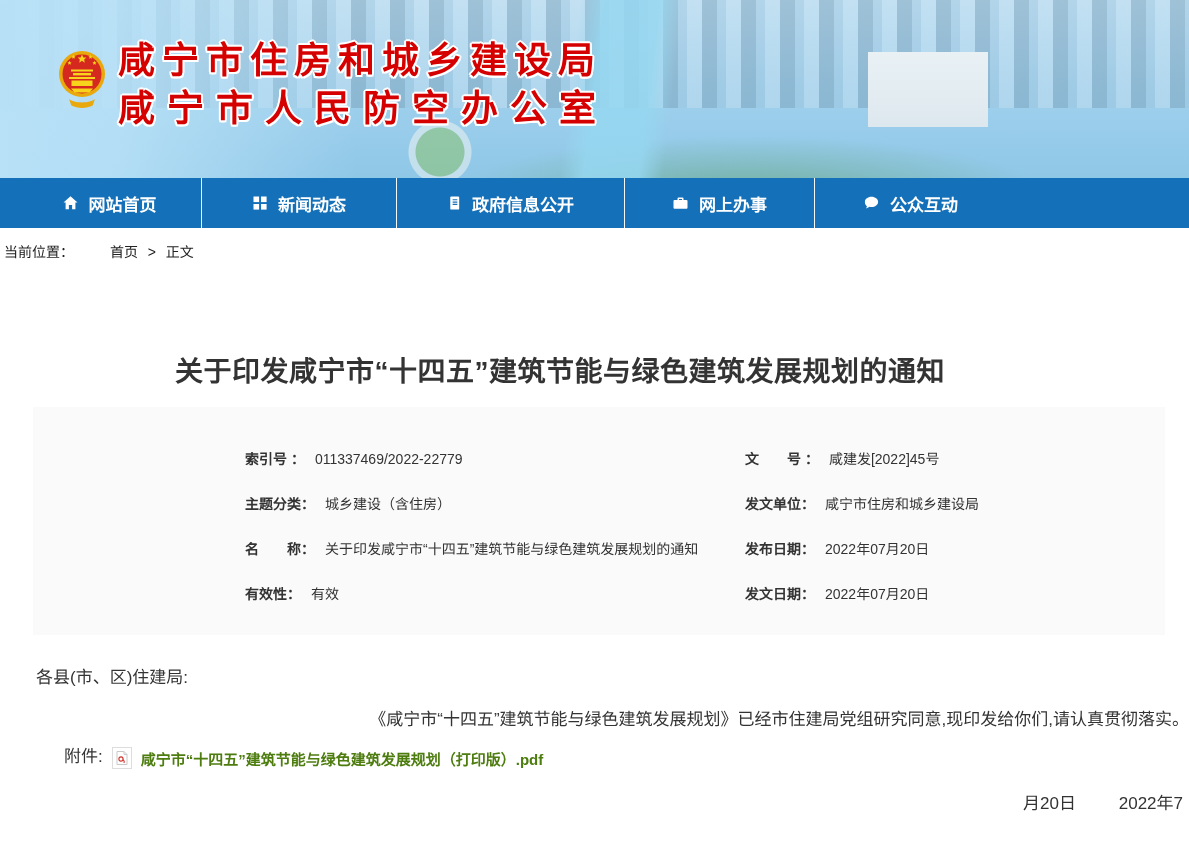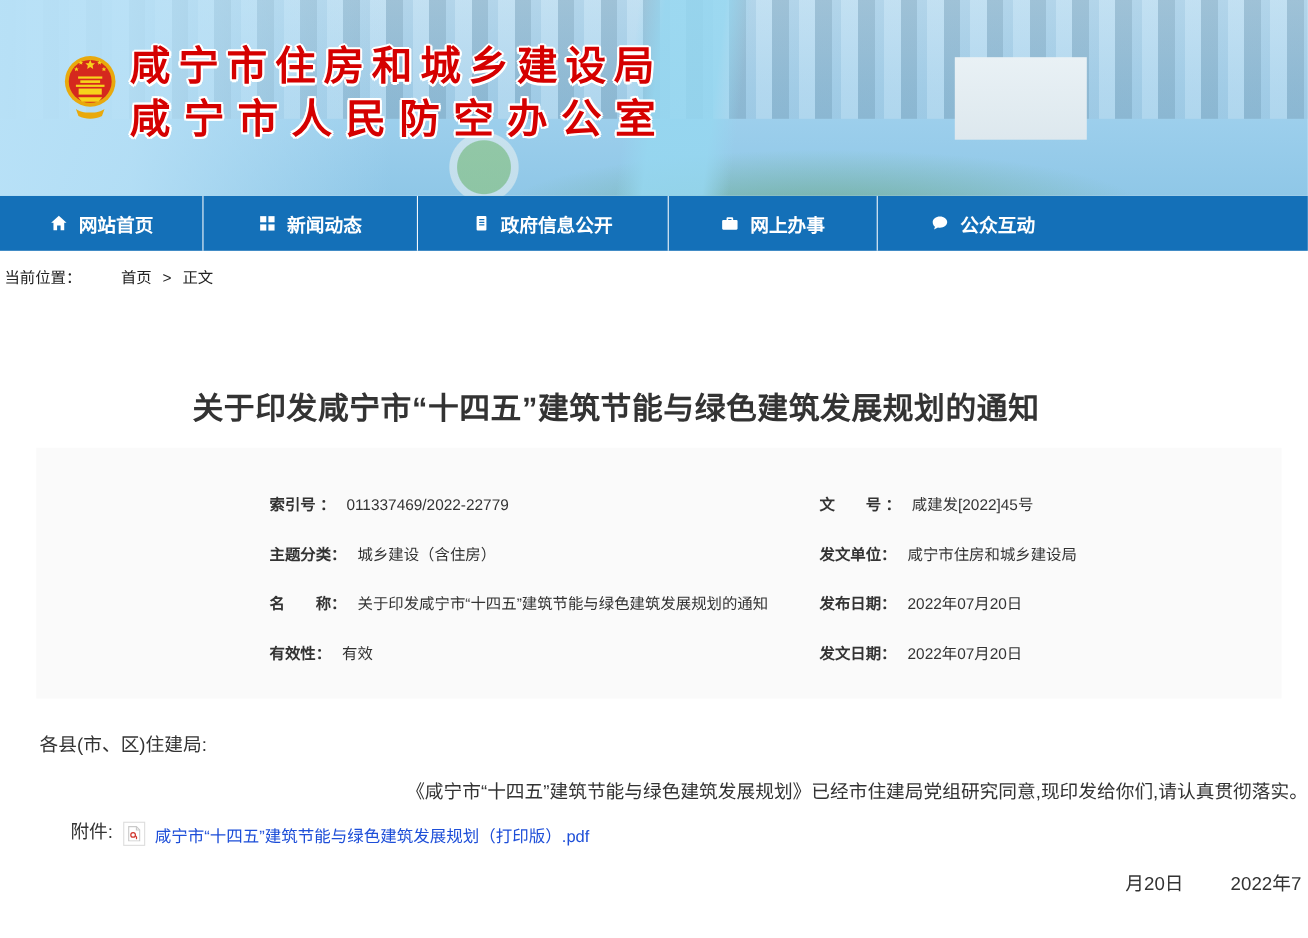--- a/index.html
+++ b/index.html
@@ -26,21 +26,21 @@
   .org-names{ position:absolute; left:118px; top:38px; }
   .org-line{
     font-weight:bold; color:#d50000; white-space:nowrap;
     text-shadow:2px 0 0 #fff,-2px 0 0 #fff,0 2px 0 #fff,0 -2px 0 #fff,
       1.5px 1.5px #fff,-1.5px -1.5px #fff,1.5px -1.5px #fff,-1.5px 1.5px #fff;
   }
   .org-line1{ font-size:37px; letter-spacing:7px; line-height:46px; }
   .org-line2{ font-size:37px; letter-spacing:12px; line-height:46px; margin-top:2px; }
 
   
-  .main-nav{ height:50px; background:#1470b8; display:flex; }
+  .main-nav{ height:50px; background:#1470b8; display:flex;padding-left:17px; }
   .nav-item{ display:flex; align-items:center; justify-content:center;
     color:#fff; font-size:17px; font-weight:bold; text-decoration:none; }
   .nav-item:nth-child(1){ width:185px; } .nav-item:nth-child(2){ width:195px; }
   .nav-item:nth-child(3){ width:228px; } .nav-item:nth-child(4){ width:190px; }
   .nav-item:nth-child(5){ width:191px; } .nav-item:nth-child(6){ width:200px; }
   .nav-item:not(:last-child){ border-right:1px solid rgba(255,255,255,.95); }
   .nav-icon{ display:inline-flex; margin-right:10px; }
 
   
   .breadcrumb{ padding:13px 0 10px 4px; font-size:14px; color:#222; }
@@ -60,21 +60,21 @@
   .meta-label{ font-weight:bold; color:#333; margin-right:10px; white-space:pre; }
   .meta-value{ color:#333; }
 
   .doc-body{ margin:32px 0 0 36px; font-size:17px; color:#333; }
   .salutation{ line-height:22px; }
   .paragraph{ margin:20px 0 0 28px; line-height:22px;text-align:right; }
   .attachment{ margin:14px 0 0 28px; display:flex; align-items:flex-end; }
   .att-label{ line-height:24px; }
   .att-icon{ width:20px; height:22px; background:#fff; border:1px solid #ddd;
     margin:0 9px 0 9px; display:flex; align-items:center; justify-content:center; }
-  .att-link{ font-size:15px; color:#1d4ed8; text-decoration:none; }
+  .att-link{ font-size:15px; color:#4d7c0f; text-decoration:none;font-weight:bold; }
   .date-line{ margin-top:20px; text-align:right; padding-right:6px; }
   .date-part2{ margin-left:38px; }
 </style>
 </head>
 <body>
 
 <div data-interactable="false">
 
   <header class="site-header" data-interactable="false">
     <div class="emblem" data-interactable="false">

